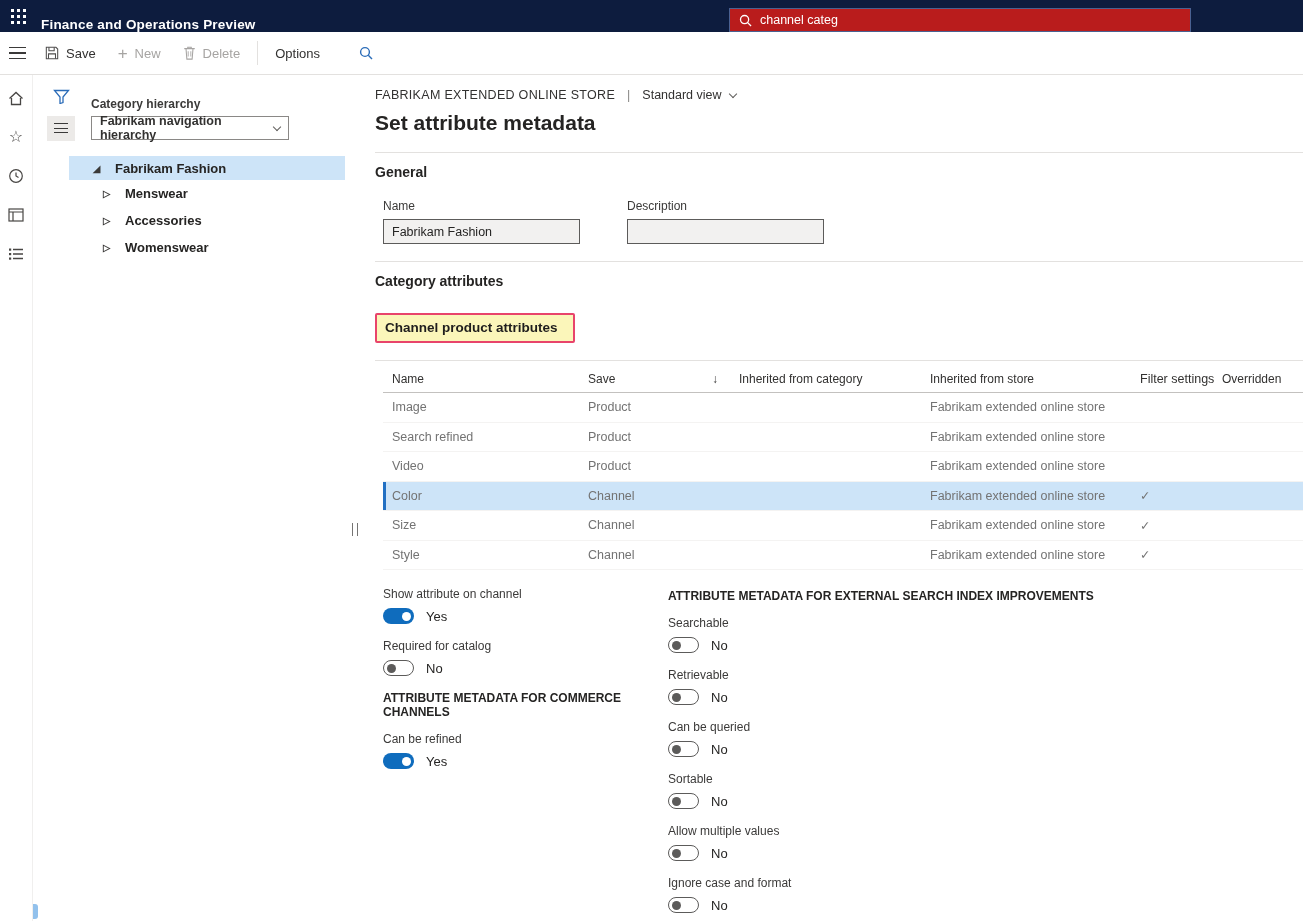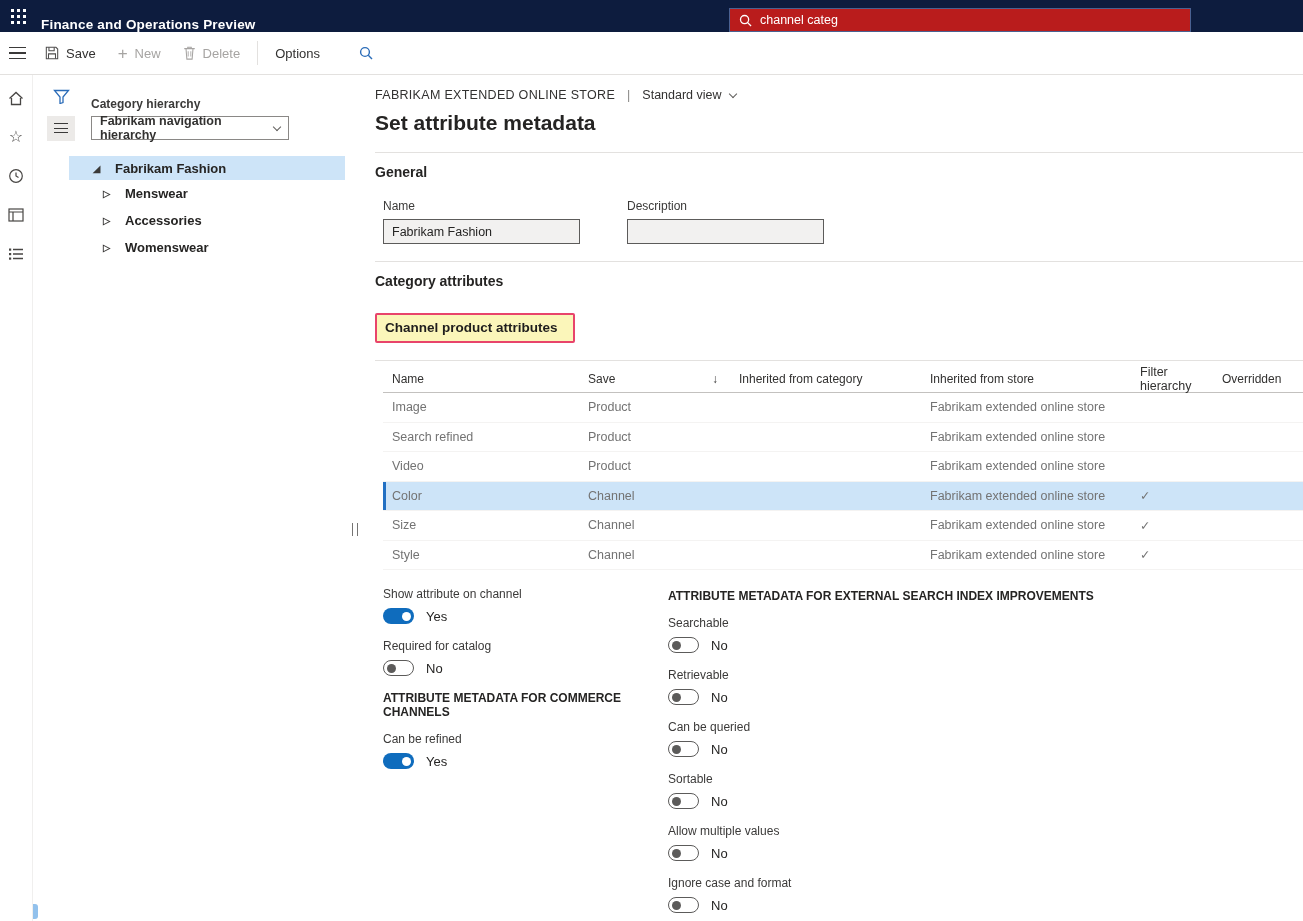--- a/index.html
+++ b/index.html
@@ -279,21 +279,21 @@
         <div class="attr-tab">Channel product attributes</div>
       </div>
 
       <div class="grid">
         <div class="grid-header">
           <div class="c-name">Name</div>
           <div class="c-type">Save</div>
           <div class="c-sort">↓</div>
           <div class="c-inhcat">Inherited from category</div>
           <div class="c-inhstore">Inherited from store</div>
-          <div class="c-filter">Filter hierarchy</div>
+          <div class="c-filter">Filter settings</div>
           <div class="c-over">Overridden</div>
         </div>
 
         <div class="grid-row">
           <div class="c-name">Image</div>
           <div class="c-type">Product</div>
           <div class="c-sort"></div>
           <div class="c-inhcat"></div>
           <div class="c-inhstore">Fabrikam extended online store</div>
           <div class="c-filter"></div>

